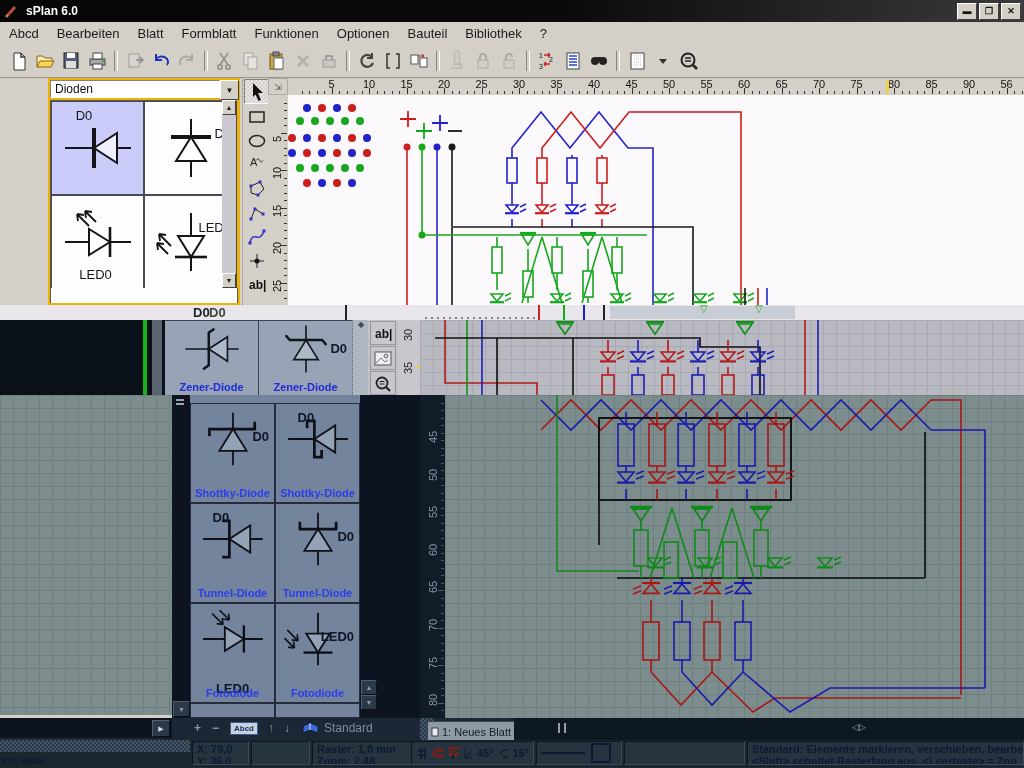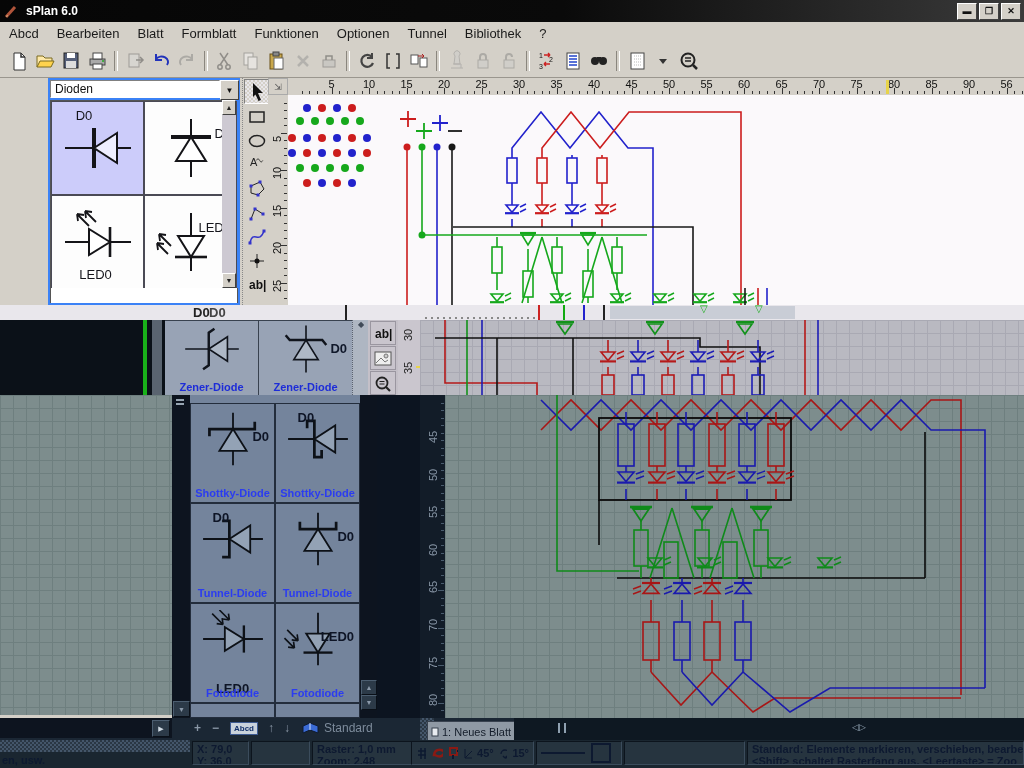--- a/index.html
+++ b/index.html
@@ -11,21 +11,21 @@
   #titlebar .ttl{color:#fff;font-weight:bold;font-size:12px;margin-left:6px;text-shadow:1px 1px 0 #000;}
   .winbtn{width:18px;height:15px;background:#d4d0c8;border:1px solid;border-color:#fff #404040 #404040 #fff;
           font:bold 9px "Liberation Sans",sans-serif;display:flex;align-items:center;justify-content:center;margin-left:2px;color:#111;}
   #menubar{left:0;top:22px;width:1024px;height:22px;background:#d4d0c8;display:flex;align-items:center;border-bottom:1px solid #bdb9b1;}
   .mitem{padding:2px 9px;font-size:13px;color:#1a1a1a;}
   #toolbar{left:0;top:44px;width:1024px;height:34px;background:#d4d0c8;display:flex;align-items:center;padding-left:6px;box-sizing:border-box;border-bottom:1px solid #9a968e;}
   .tbtn{width:26px;height:25px;display:flex;align-items:center;justify-content:center;}
   .tbtn.dis{opacity:.42;filter:grayscale(1);}
   .tsep{width:2px;height:20px;border-left:1px solid #8a867e;border-right:1px solid #fff;margin:0 4px;}
   
-  #lib1{left:48px;top:78px;width:192px;height:227px;background:#3b82f6;}
+  #lib1{left:48px;top:78px;width:192px;height:227px;background:#eab308;}
   #dd1{position:absolute;left:2px;top:2px;width:170px;height:18px;background:#fff;border:1px solid;border-color:#808080 #fff #fff #808080;font-size:12px;color:#111;display:flex;align-items:center;padding-left:4px;box-sizing:border-box;}
   #ddbtn{position:absolute;left:172px;top:2px;width:17px;height:18px;background:#d4d0c8;border:1px solid;border-color:#fff #404040 #404040 #fff;font-size:8px;display:flex;align-items:center;justify-content:center;color:#111;}
   #cells1{position:absolute;left:2px;top:22px;width:186px;height:188px;background:#fff;border:1px solid #555;box-sizing:border-box;}
   .cell{position:absolute;overflow:hidden;background:#fdfdfd;border:1px solid #4a4a55;box-sizing:border-box;}
   .cell.sel{background:#ccccfa;}
   .ref{position:absolute;font:13px "Liberation Sans",sans-serif;color:#15151c;}
   .lp-above{left:26%;top:6px;} .lp-right{right:5px;top:26%;} .lp-below{left:30%;bottom:6px;}
   .cname{position:absolute;left:0;right:0;bottom:3px;text-align:center;font:bold 11px "Liberation Sans",sans-serif;}
   #sb1{position:absolute;left:174px;top:22px;width:14px;height:188px;background:#cdc9d2;}
   .sbtn{position:absolute;background:#d4d0c8;border:1px solid;border-color:#fff #404040 #404040 #fff;display:flex;align-items:center;justify-content:center;font-size:7px;color:#222;}
@@ -97,21 +97,21 @@
     </div>
   </div>
 
   <div class="abs" id="menubar">
       <div class="mitem">Abcd</div>
       <div class="mitem">Bearbeiten</div>
       <div class="mitem">Blatt</div>
       <div class="mitem">Formblatt</div>
       <div class="mitem">Funktionen</div>
       <div class="mitem">Optionen</div>
-      <div class="mitem">Tunnel</div>
+      <div class="mitem">Bauteil</div>
       <div class="mitem">Bibliothek</div>
       <div class="mitem">?</div>
     </div>
   <div class="abs" id="toolbar">
       <div class="tbtn">
         <svg width="22" height="22">
           <path d="M6,3 h7 l4,4 v13 H6 z" fill="#fff" stroke="#333"></path>
           <path d="M13,3 v4 h4" stroke="#333" fill="none" stroke-width="1.5"></path>
         </svg>
       </div>

